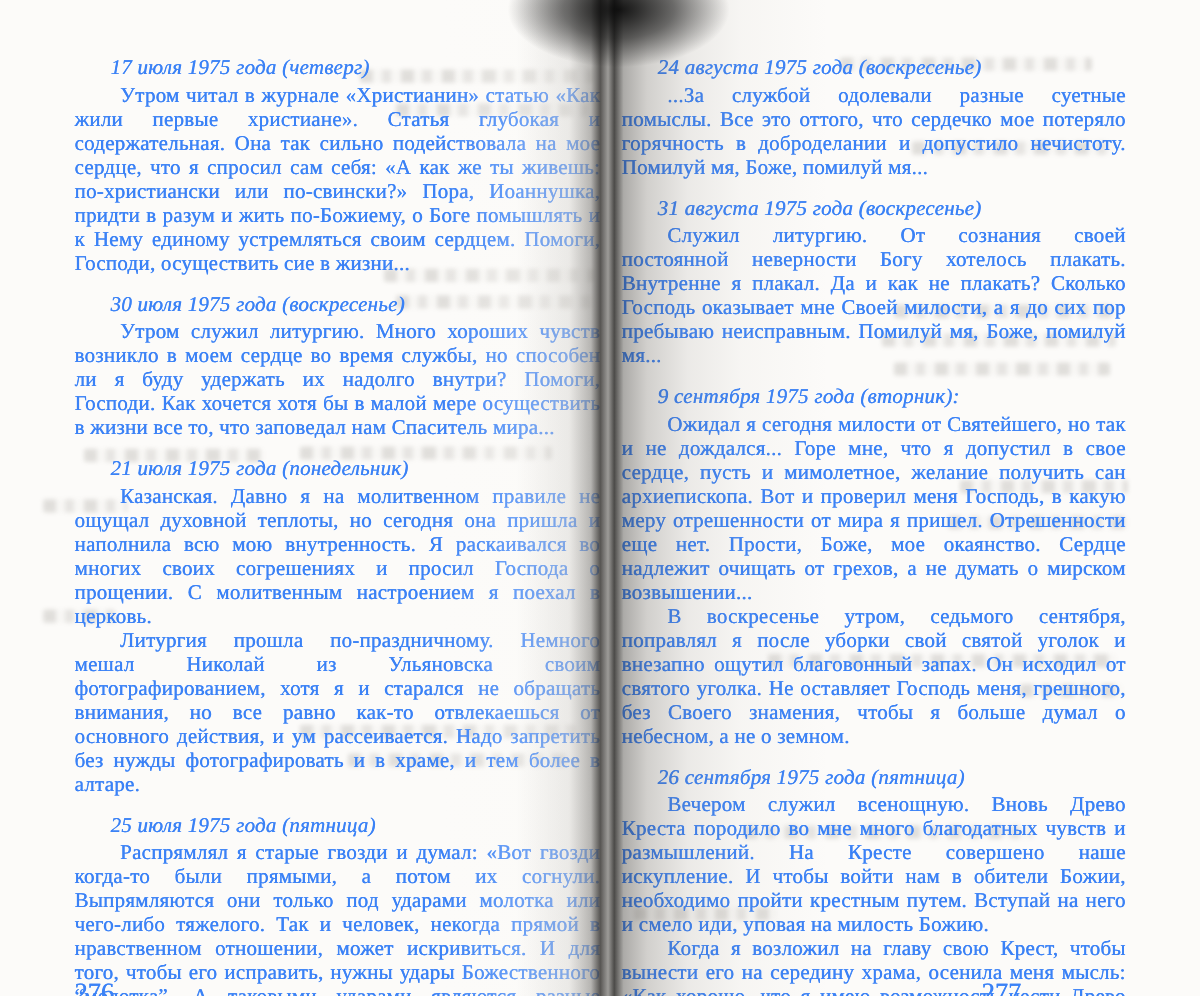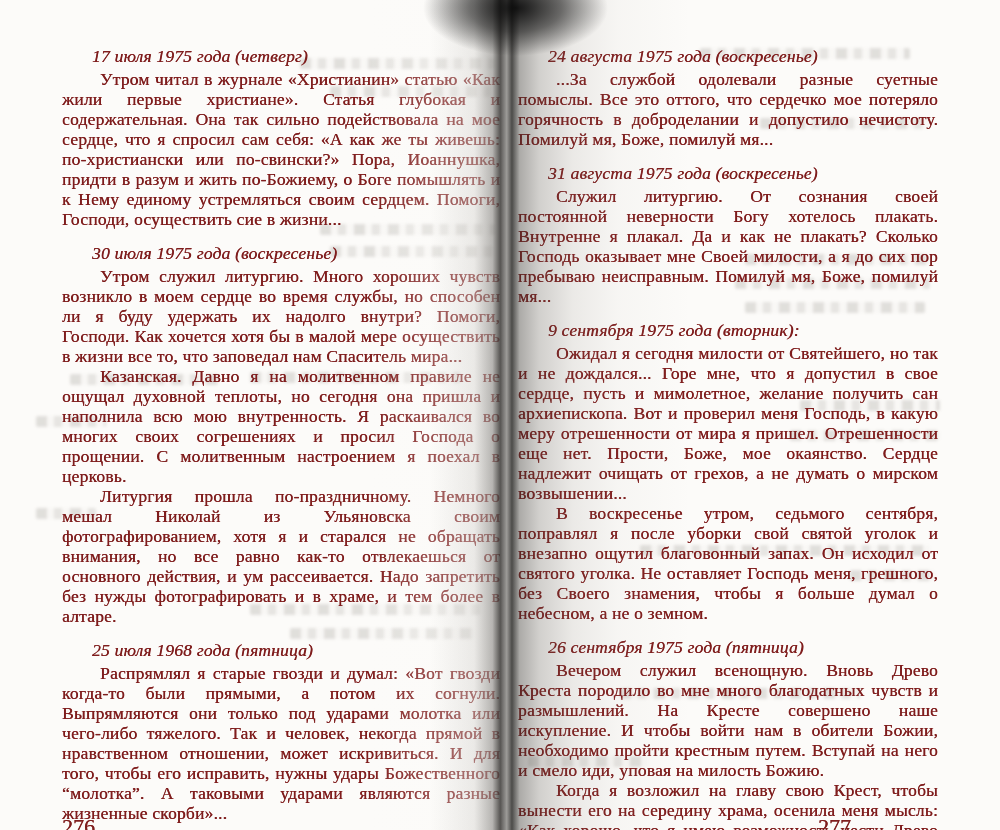--- a/index.html
+++ b/index.html
@@ -7,21 +7,21 @@
   body {
     width: 1000px; height: 830px;
     background: #ffffff;
     font-family: "Liberation Serif", "DejaVu Serif", serif;
   }
   .spread {
     position: relative;
     width: 1000px; height: 830px;
     overflow: hidden;
     background: #fcfbf9;
-    color: #7f1d1d;
+    color: #3b82f6;
   }
   
   .page-text {
     position: absolute;
     top: 46px;
     text-align: justify;
     font-size: 17.5px;
     line-height: 20px;
     letter-spacing: 0.2px;
     text-shadow: 0.3px 0 0 currentColor; 
@@ -125,24 +125,25 @@
   <div class="bleed" style="left:620px; top:688px; width:240px;"></div>
   <div class="bleed" style="left:528px; top:756px; width:120px;"></div>
 
   <div class="page-text left">
     <h3 class="entry-head">17 июля 1975 года (четверг)</h3>
     <p class="entry-para">Утром читал в журнале «Христианин» статью «Как жили первые христиане». Статья глубокая и содержательная. Она так сильно подействовала на мое сердце, что я спросил сам себя: «А как же ты живешь: по-христиански или по-свински?» Пора, Иоаннушка, придти в разум и жить по-Божиему, о Боге помышлять и к Нему единому устремляться своим сердцем. Помоги, Господи, осуществить сие в жизни...</p>
 
     <h3 class="entry-head">30 июля 1975 года (воскресенье)</h3>
     <p class="entry-para">Утром служил литургию. Много хороших чувств возникло в моем сердце во время службы, но способен ли я буду удержать их надолго внутри? Помоги, Господи. Как хочется хотя бы в малой мере осуществить в жизни все то, что заповедал нам Спаситель мира...</p>
 
+    <h3 class="entry-head">21 июля 1975 года (понедельник)</h3>
     <p class="entry-para">Казанская. Давно я на молитвенном правиле не ощущал духовной теплоты, но сегодня она пришла и наполнила всю мою внутренность. Я раскаивался во многих своих согрешениях и просил Господа о прощении. С молитвенным настроением я поехал в церковь.</p>
     <p class="entry-para">Литургия прошла по-праздничному. Немного мешал Николай из Ульяновска своим фотографированием, хотя я и старался не обращать внимания, но все равно как-то отвлекаешься от основного действия, и ум рассеивается. Надо запретить без нужды фотографировать и в храме, и тем более в алтаре.</p>
 
-    <h3 class="entry-head">25 июля 1968 года (пятница)</h3>
+    <h3 class="entry-head">25 июля 1975 года (пятница)</h3>
     <p class="entry-para">Распрямлял я старые гвозди и думал: «Вот гвозди когда-то были прямыми, а потом их согнули. Выпрямляются они только под ударами молотка или чего-либо тяжелого. Так и человек, некогда прямой в нравственном отношении, может искривиться. И для того, чтобы его исправить, нужны удары Божественного “молотка”. А таковыми ударами являются разные жизненные скорби»...</p>
   </div>
   <div class="page-num left-num">276</div>
 
   <div class="page-text right">
     <h3 class="entry-head">24 августа 1975 года (воскресенье)</h3>
     <p class="entry-para">...За службой одолевали разные суетные помыслы. Все это оттого, что сердечко мое потеряло горячность в доброделании и допустило нечистоту. Помилуй мя, Боже, помилуй мя...</p>
 
     <h3 class="entry-head">31 августа 1975 года (воскресенье)</h3>
     <p class="entry-para">Служил литургию. От сознания своей постоянной неверности Богу хотелось плакать. Внутренне я плакал. Да и как не плакать? Сколько Господь оказывает мне Своей милости, а я до сих пор пребываю неисправным. Помилуй мя, Боже, помилуй мя...</p>

